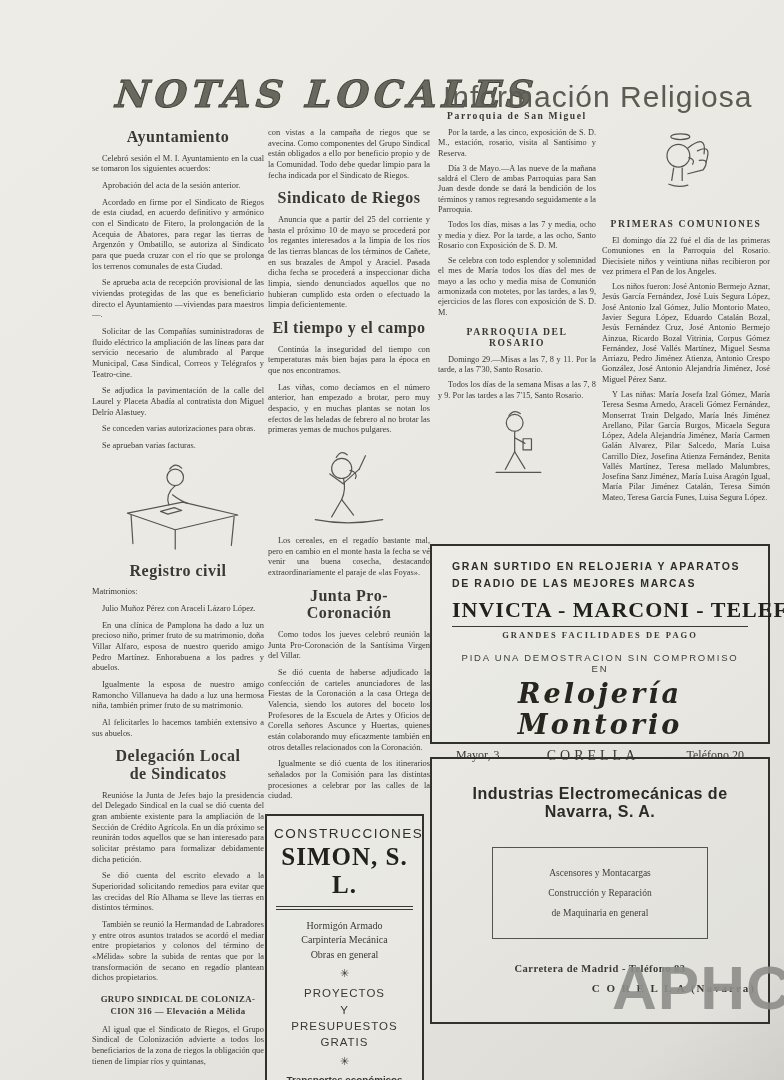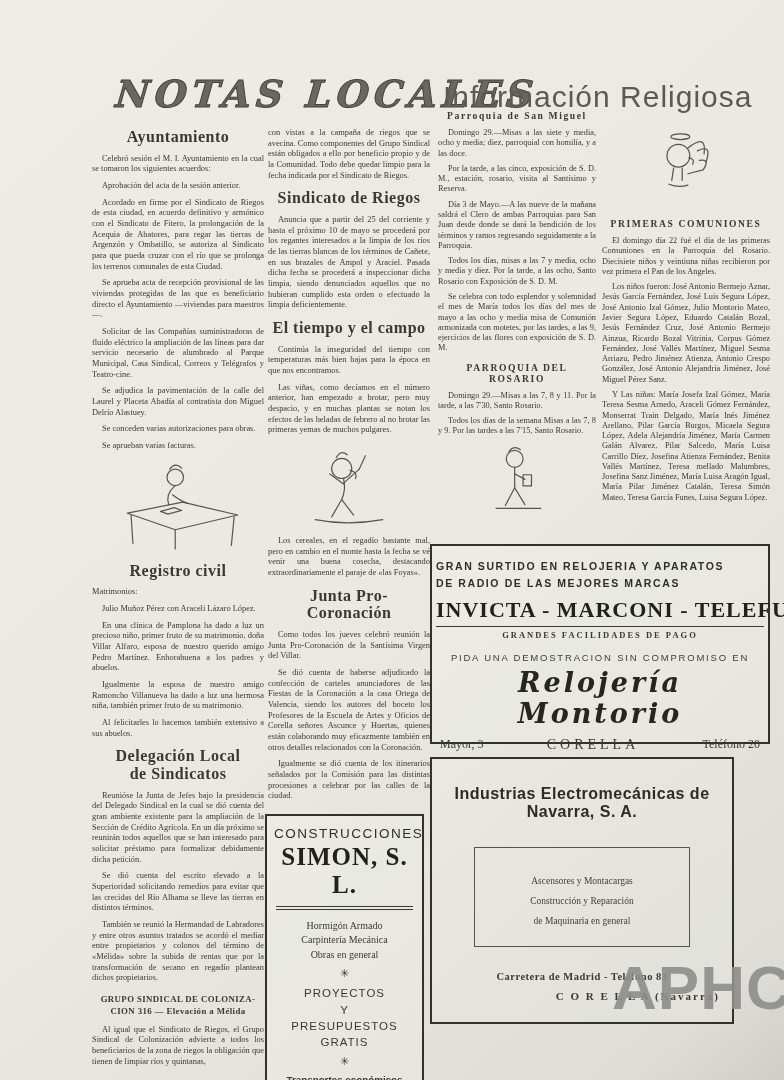--- a/index.html
+++ b/index.html
@@ -44,39 +44,39 @@
   .simon-l1 { font-family:"Liberation Sans",sans-serif; font-size:13.5px; letter-spacing:1.5px; color:#2f2f29; }
   .simon-name { font-family:"Liberation Serif",serif; font-weight:700; font-size:25px; letter-spacing:1px; margin-top:2px; color:#22221d; }
   .double-rule { height:4px; border-top:1.4px solid #3a3a33; border-bottom:1.4px solid #3a3a33; margin:7px 2px 9px; }
   .simon-svc { font-size:10px; line-height:1.45; }
   .ornament { font-size:11px; margin:5px 0; color:#3a3a33; }
   .simon-proj { font-family:"Liberation Sans",sans-serif; font-size:11.5px; letter-spacing:1px; line-height:1.4; }
   .simon-trans { font-family:"Liberation Sans",sans-serif; font-weight:700; font-size:9.8px; line-height:1.5; }
   
   .ad-invicta {
     position:absolute; left:430px; top:544px; width:340px; height:200px;
-    border:2.5px solid #32322c; padding:14px 4px 10px; background:rgba(255,255,255,.15);
+    border:2.5px solid #32322c; padding:14px 20px 10px; background:rgba(255,255,255,.15);
   }
   .inv-line { font-family:"Liberation Sans",sans-serif; font-weight:700; font-size:10.5px; letter-spacing:1.6px; color:#2f2f29; margin-bottom:5px; }
   .inv-brands { font-family:"Liberation Serif",serif; font-weight:700; font-size:22px; letter-spacing:1px; margin:8px 0 2px; color:#22221d; white-space:nowrap; }
   .inv-rule { border-top:1.2px solid #3a3a33; margin:3px 0 3px; }
   .inv-fac { text-align:center; font-weight:700; font-size:8.5px; letter-spacing:2px; color:#3a3a33; }
   .inv-cta { text-align:center; font-family:"Liberation Sans",sans-serif; font-size:9.5px; letter-spacing:1.8px; margin-top:12px; color:#3f3f38; }
   .inv-name { text-align:center; font-family:"DejaVu Serif",serif; font-style:italic; font-weight:700; font-size:27px; letter-spacing:3px; margin-top:4px; color:#26261f; }
   .inv-bottom { display:flex; justify-content:space-between; align-items:flex-start; margin-top:8px; padding:0 4px; }
   .inv-addr { font-size:12px; }
   .inv-city { font-size:14px; letter-spacing:4px; }
   .inv-phone { font-size:12px; }
   
   .ad-ind {
-    position:absolute; left:430px; top:757px; width:304px; height:267px;
+    position:absolute; left:430px; top:757px; width:340px; height:267px;
     border:2px solid #32322c; padding:26px 12px 0; background:rgba(255,255,255,.12);
   }
   .ind-title { text-align:center; font-family:"Liberation Sans",sans-serif; font-weight:700; font-size:16px; letter-spacing:.5px; color:#2c2c26; }
-  .ind-box { width:216px; margin:26px auto 0; border:1.3px solid #55554d; padding:24px 8px 14px; text-align:center; }
+  .ind-box { width:216px; margin:26px auto 0; border:1.3px solid #55554d; padding:16px 8px 14px; text-align:center; }
   .ind-box div { font-size:9.5px; line-height:2.1; color:#3f3f38; }
   .ind-addr { text-align:center; font-weight:700; font-size:10.5px; margin-top:24px; letter-spacing:.5px; }
   .ind-city { text-align:right; font-weight:700; font-size:11px; letter-spacing:2px; margin-top:8px; }
   
   .watermark {
     position:absolute; left:612px; top:952px; font-family:"Liberation Sans",sans-serif;
     font-weight:700; font-size:62px; letter-spacing:1px; color:#8d8d8a; opacity:.9; z-index:5;
   }
   .sketch { stroke:#56564d; fill:none; stroke-width:1.3; stroke-linecap:round; stroke-linejoin:round; }
 </style>
@@ -182,21 +182,20 @@
       <div class="simon-proj">Y</div>
       <div class="simon-proj">PRESUPUESTOS GRATIS</div>
       <div class="ornament">✳</div>
       <div class="simon-trans">Transportes económicos</div>
 
     </div>
   </div>
 
   <div class="col col-r1">
     <div class="small-head" style="margin-top:0">Parroquia de San Miguel</div>
-    <p>Domingo 29.—Misas a las siete y media, ocho y media; diez, parroquial con homilía, y a las doce.</p>
     <p>Por la tarde, a las cinco, exposición de S. D. M., estación, rosario, visita al Santísimo y Reserva.</p>
     <p>Día 3 de Mayo.—A las nueve de la mañana saldrá el Clero de ambas Parroquias para San Juan desde donde se dará la bendición de los términos y ramos regresando seguidamente a la Parroquia.</p>
     <p>Todos los días, misas a las 7 y media, ocho y media y diez. Por la tarde, a las ocho, Santo Rosario con Exposición de S. D. M.</p>
     <p>Se celebra con todo esplendor y solemnidad el mes de María todos los días del mes de mayo a las ocho y media misa de Comunión armonizada con motetes, por las tardes, a las 9, ejercicios de las flores con exposición de S. D. M.</p>
 
     <div class="small-head">PARROQUIA DEL ROSARIO</div>
     <p>Domingo 29.—Misas a las 7, 8 y 11. Por la tarde, a las 7'30, Santo Rosario.</p>
     <p>Todos los días de la semana Misas a las 7, 8 y 9. Por las tardes a las 7'15, Santo Rosario.</p>
 
     <div class="illus">

